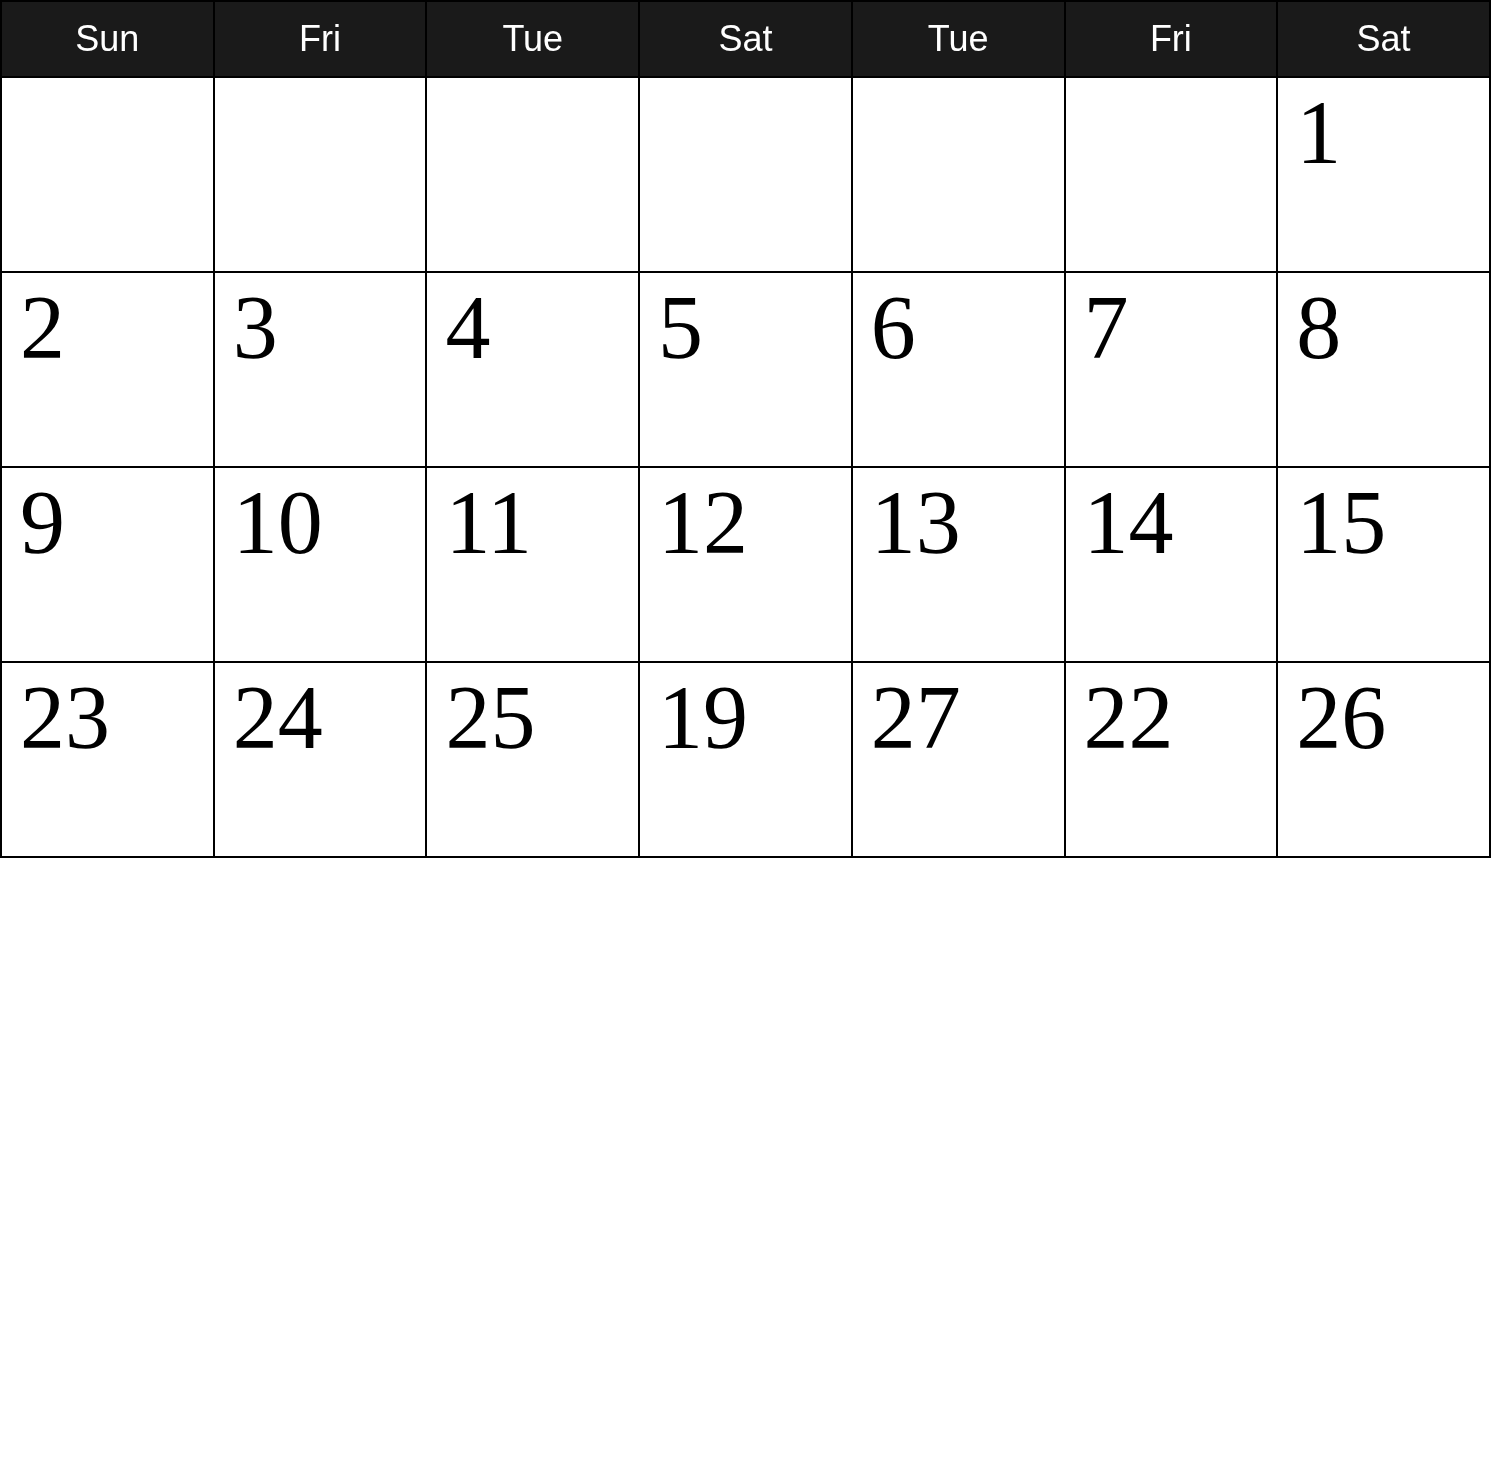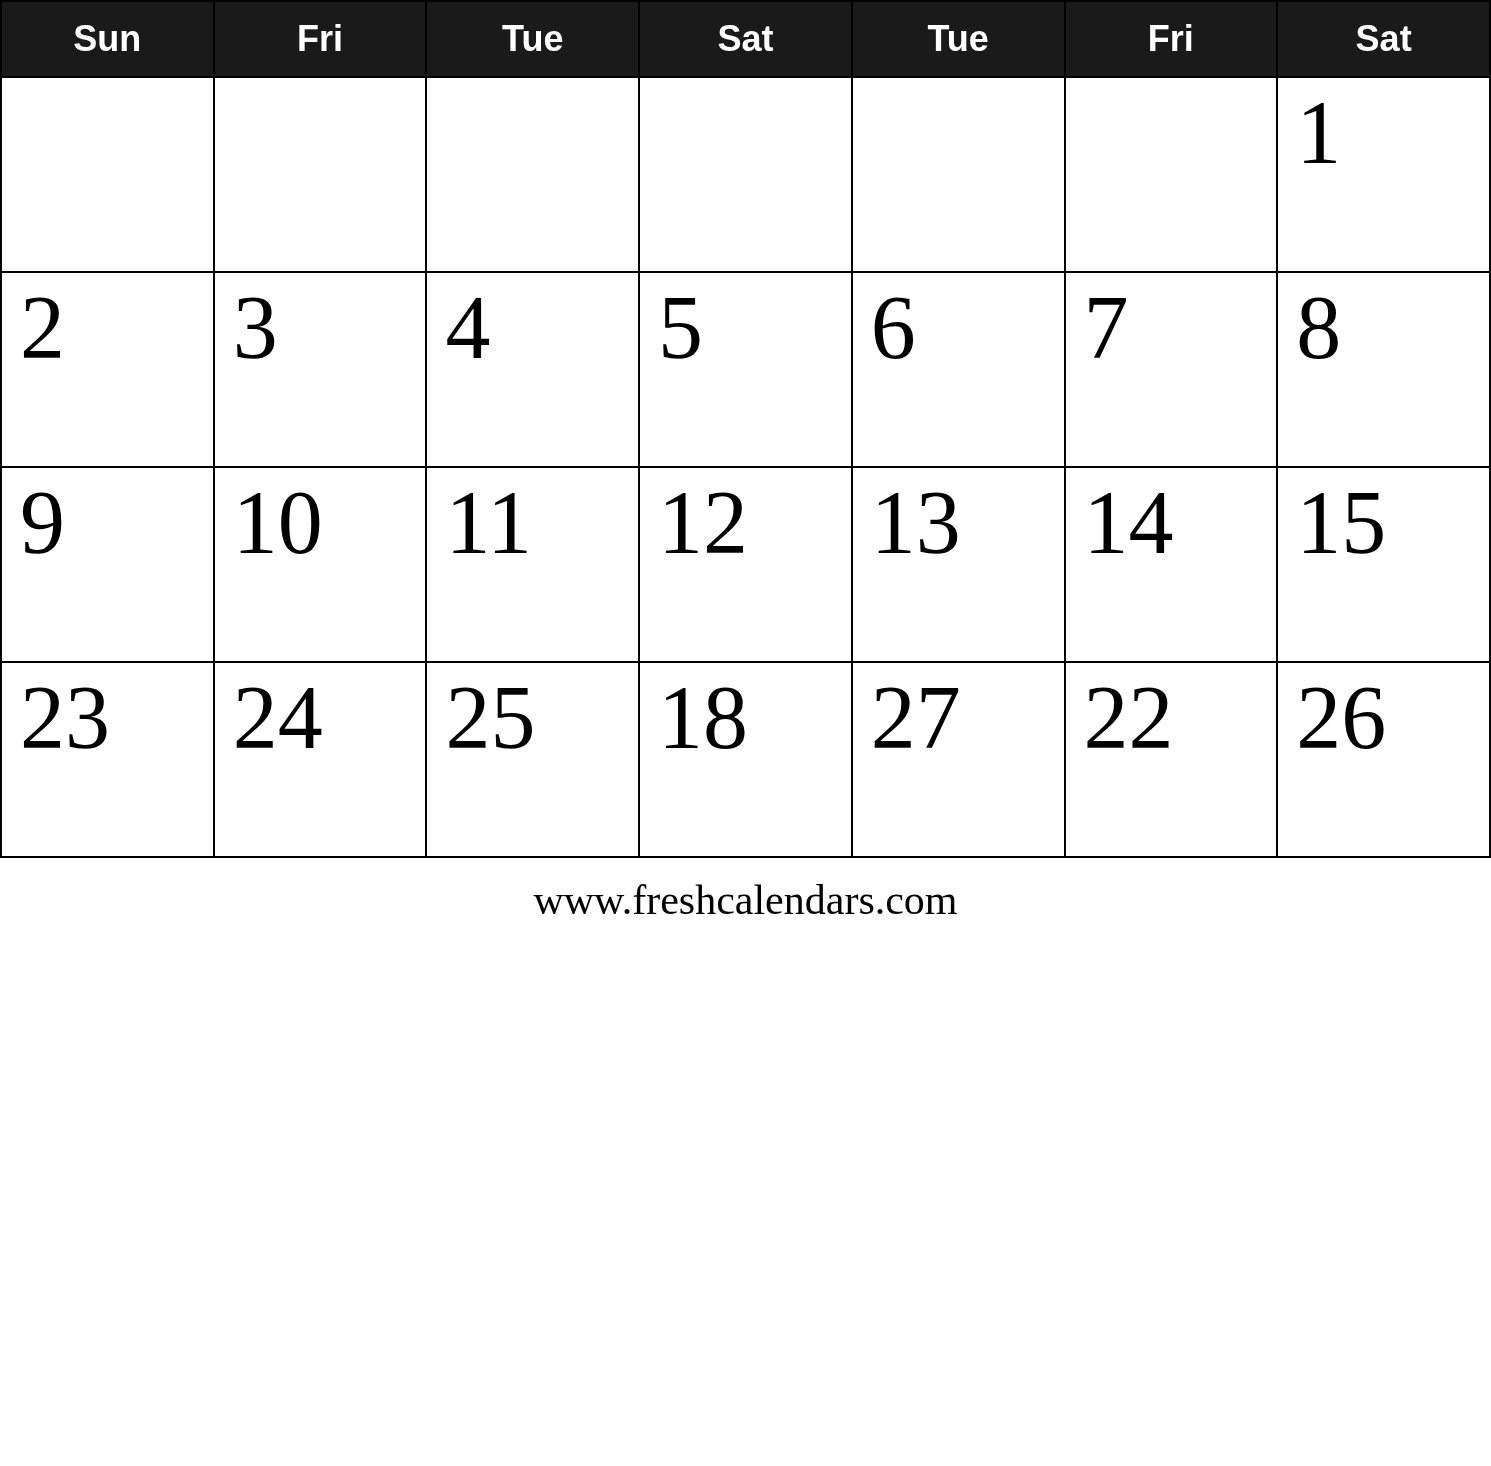--- a/index.html
+++ b/index.html
@@ -27,21 +27,21 @@
     .calendar-table {
       width: 100%;
       border-collapse: collapse;
       border: 2px solid #000;
     }
 
     .calendar-table thead tr th {
       background-color: #1a1a1a;
       color: #ffffff;
       font-family: Arial, Helvetica, sans-serif;
-      font-weight: bold;
+      font-weight: normal;
       font-size: 36px;
       text-align: center;
       padding: 16px 0;
       border: 2px solid #000;
     }
 
     .calendar-table tbody tr td {
       border: 2px solid #000;
       width: calc(100% / 7);
       height: 195px;
@@ -151,28 +151,27 @@
           <td>
             <span class="day-number">23</span>
           </td>
           <td>
             <span class="day-number">24</span>
           </td>
           <td>
             <span class="day-number">25</span>
           </td>
           <td>
-            <span class="day-number">18</span>
+            <span class="day-number">19</span>
           </td>
           <td>
             <span class="day-number">27</span>
           </td>
           <td>
             <span class="day-number">22</span>
           </td>
           <td>
             <span class="day-number">26</span>
           </td>
         </tr>
       </tbody>
   </table>
-  <div class="footer">www.freshcalendars.com</div>
 </div>
 
 </body></html>

